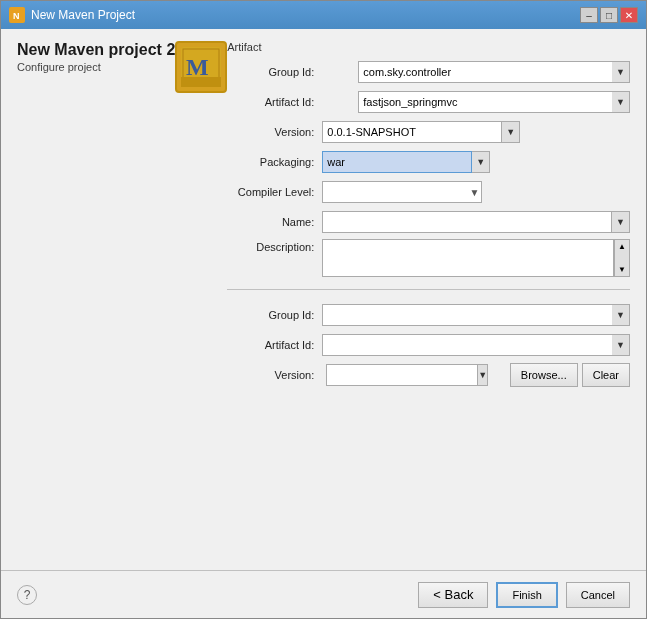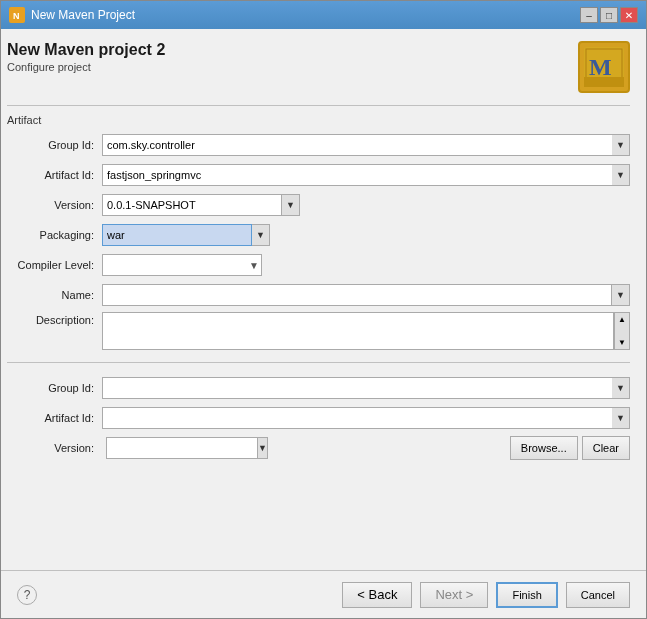--- a/index.html
+++ b/index.html
@@ -63,22 +63,22 @@
       justify-content: center;
       font-size: 10px;
       cursor: pointer;
       color: #333;
     }
     .tb-btn.close { background: #e05050; color: white; }
 
     .content {
       flex: 1;
       display: flex;
-      flex-direction: column;
-      padding: 12px 16px 12px 6px;
+      flex-direction: row;
+      padding: 12px 16px 12px 16px;
       background: #f0f0f0;
     }
     .header-row {
       display: flex;
       align-items: flex-start;
       justify-content: space-between;
       margin-bottom: 4px;
     }
     .header-title {
       font-size: 16px;
@@ -135,20 +135,21 @@
       flex-shrink: 0;
     }
     .form-field {
       flex: 1;
       height: 22px;
       border: 1px solid #aaa;
       background: white;
       padding: 1px 4px;
       font-size: 11px;
       outline: none;
+      margin-left: 36px;
     }
     .dropdown-arrow {
       position: absolute;
       right: 3px;
       top: 50%;
       transform: translateY(-50%);
       pointer-events: none;
       font-size: 10px;
       color: #555;
     }
@@ -530,17 +531,16 @@
         </div>
       </div>
 
     </div>
   </div>
 
   <div class="bottom-bar">
     <div class="help-icon">?</div>
     <div class="spacer"></div>
     <button class="nav-btn">&lt; Back</button>
-    <button class="nav-btn" style="color:#888;">Next &gt;</button>
     <button class="finish-btn">Finish</button>
     <button class="cancel-btn">Cancel</button>
   </div>
 </div>
 
 </body></html>

